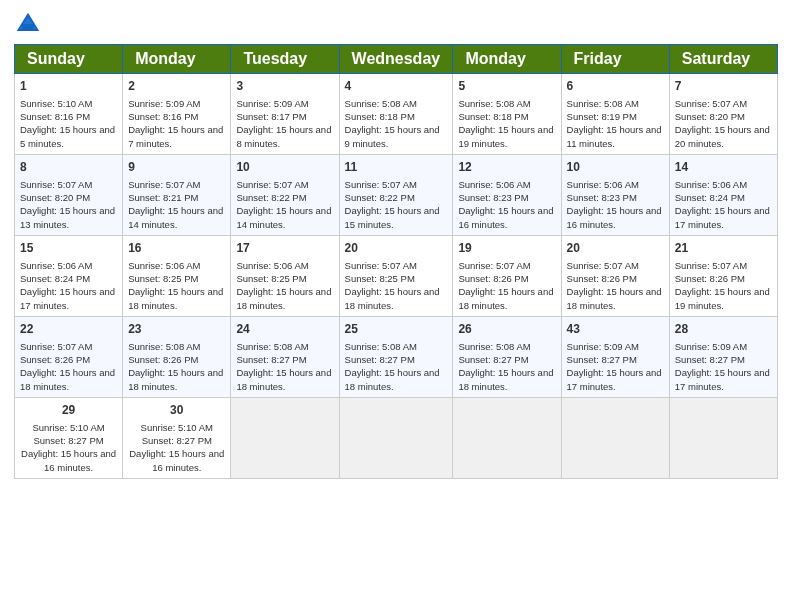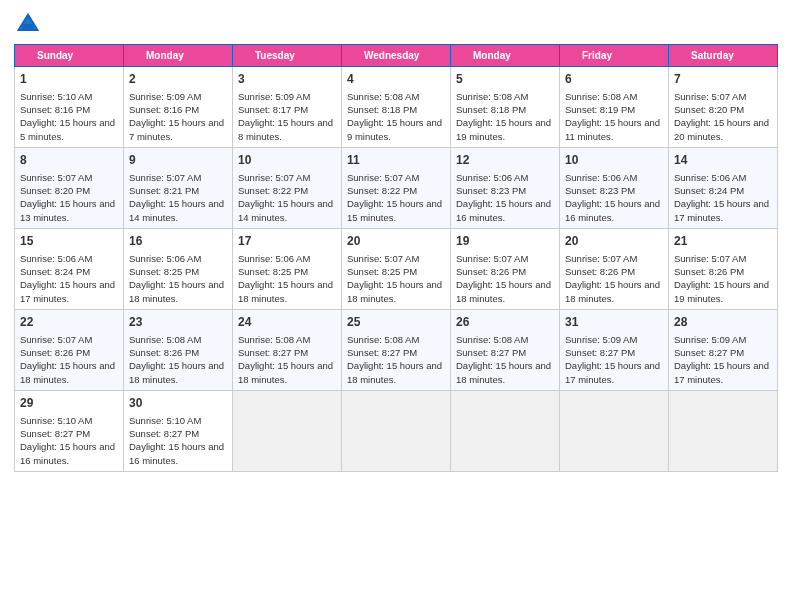--- a/index.html
+++ b/index.html
@@ -49,25 +49,25 @@
     .location {
       font-size: 14px;
       color: #555;
     }
     .calendar {
       width: 100%;
       border-collapse: collapse;
       border: 1px solid #ccc;
     }
     .calendar th {
-      background: #ec4899;
+      background: #4d7c0f;
       color: #fff;
       text-align: left;
-      padding: 5px 22px;
-      font-size: 10px;
+      padding: 5px 12px;
+      font-size: 16px;
       font-weight: bold;
       border: 1px solid #1565c0;
     }
     .calendar td {
       vertical-align: top;
       padding: 4px 5px;
       border: 1px solid #ccc;
       width: 108px;
       height: 80px;
       background: #fff;
@@ -82,20 +82,21 @@
       font-size: 12px;
       font-weight: bold;
       display: block;
       margin-bottom: 2px;
     }
     .empty {
       background: #f0f0f0 !important;
     }
     .last-row td {
       height: 70px;
+      text-align: center;
     }
   </style>
 </head>
 <body>
 
 <div class="page">
   <div class="header">
     <div class="logo">
       <svg class="logo-icon" viewBox="0 0 40 40">
         <polygon points="20,4 36,30 4,30" fill="#1565c0"></polygon>
@@ -283,21 +284,21 @@
         <span>Sunset: 8:27 PM</span><br>
         <span>Daylight: 15 hours and 18 minutes.</span>
       </td>
           <td>
         <span class="day-num">26</span>
         <span>Sunrise: 5:08 AM</span><br>
         <span>Sunset: 8:27 PM</span><br>
         <span>Daylight: 15 hours and 18 minutes.</span>
       </td>
           <td>
-        <span class="day-num">31</span>
+        <span class="day-num">43</span>
         <span>Sunrise: 5:09 AM</span><br>
         <span>Sunset: 8:27 PM</span><br>
         <span>Daylight: 15 hours and 17 minutes.</span>
       </td>
           <td>
         <span class="day-num">28</span>
         <span>Sunrise: 5:09 AM</span><br>
         <span>Sunset: 8:27 PM</span><br>
         <span>Daylight: 15 hours and 17 minutes.</span>
       </td>

